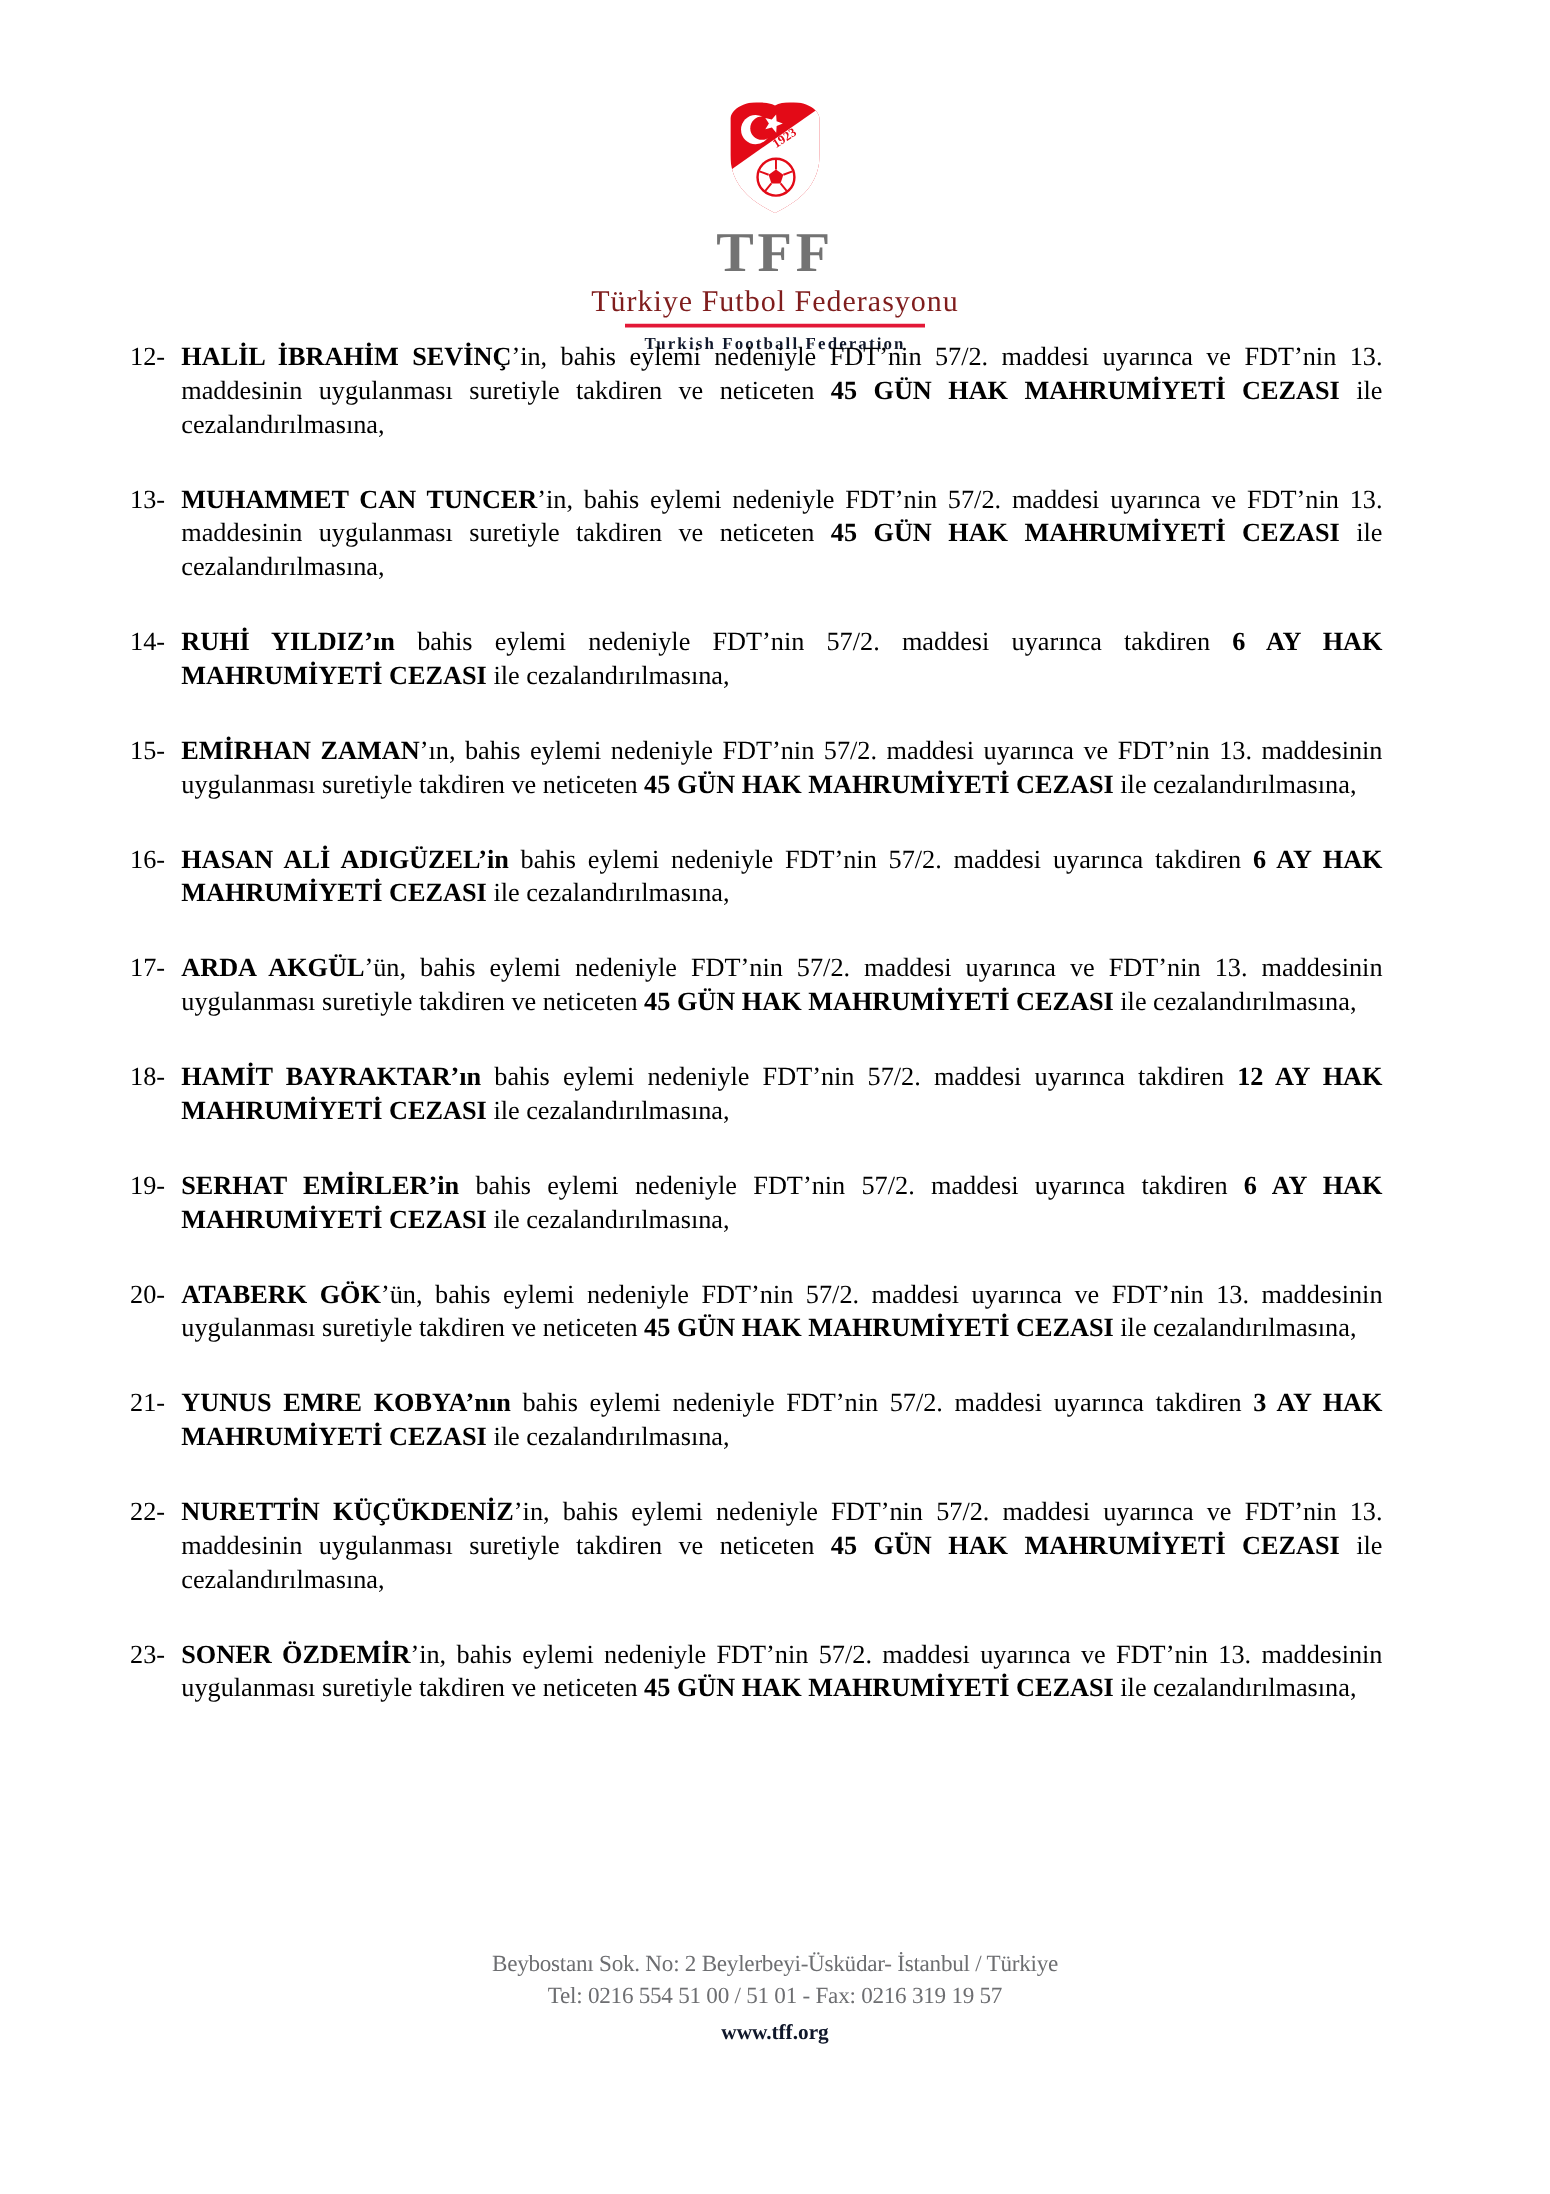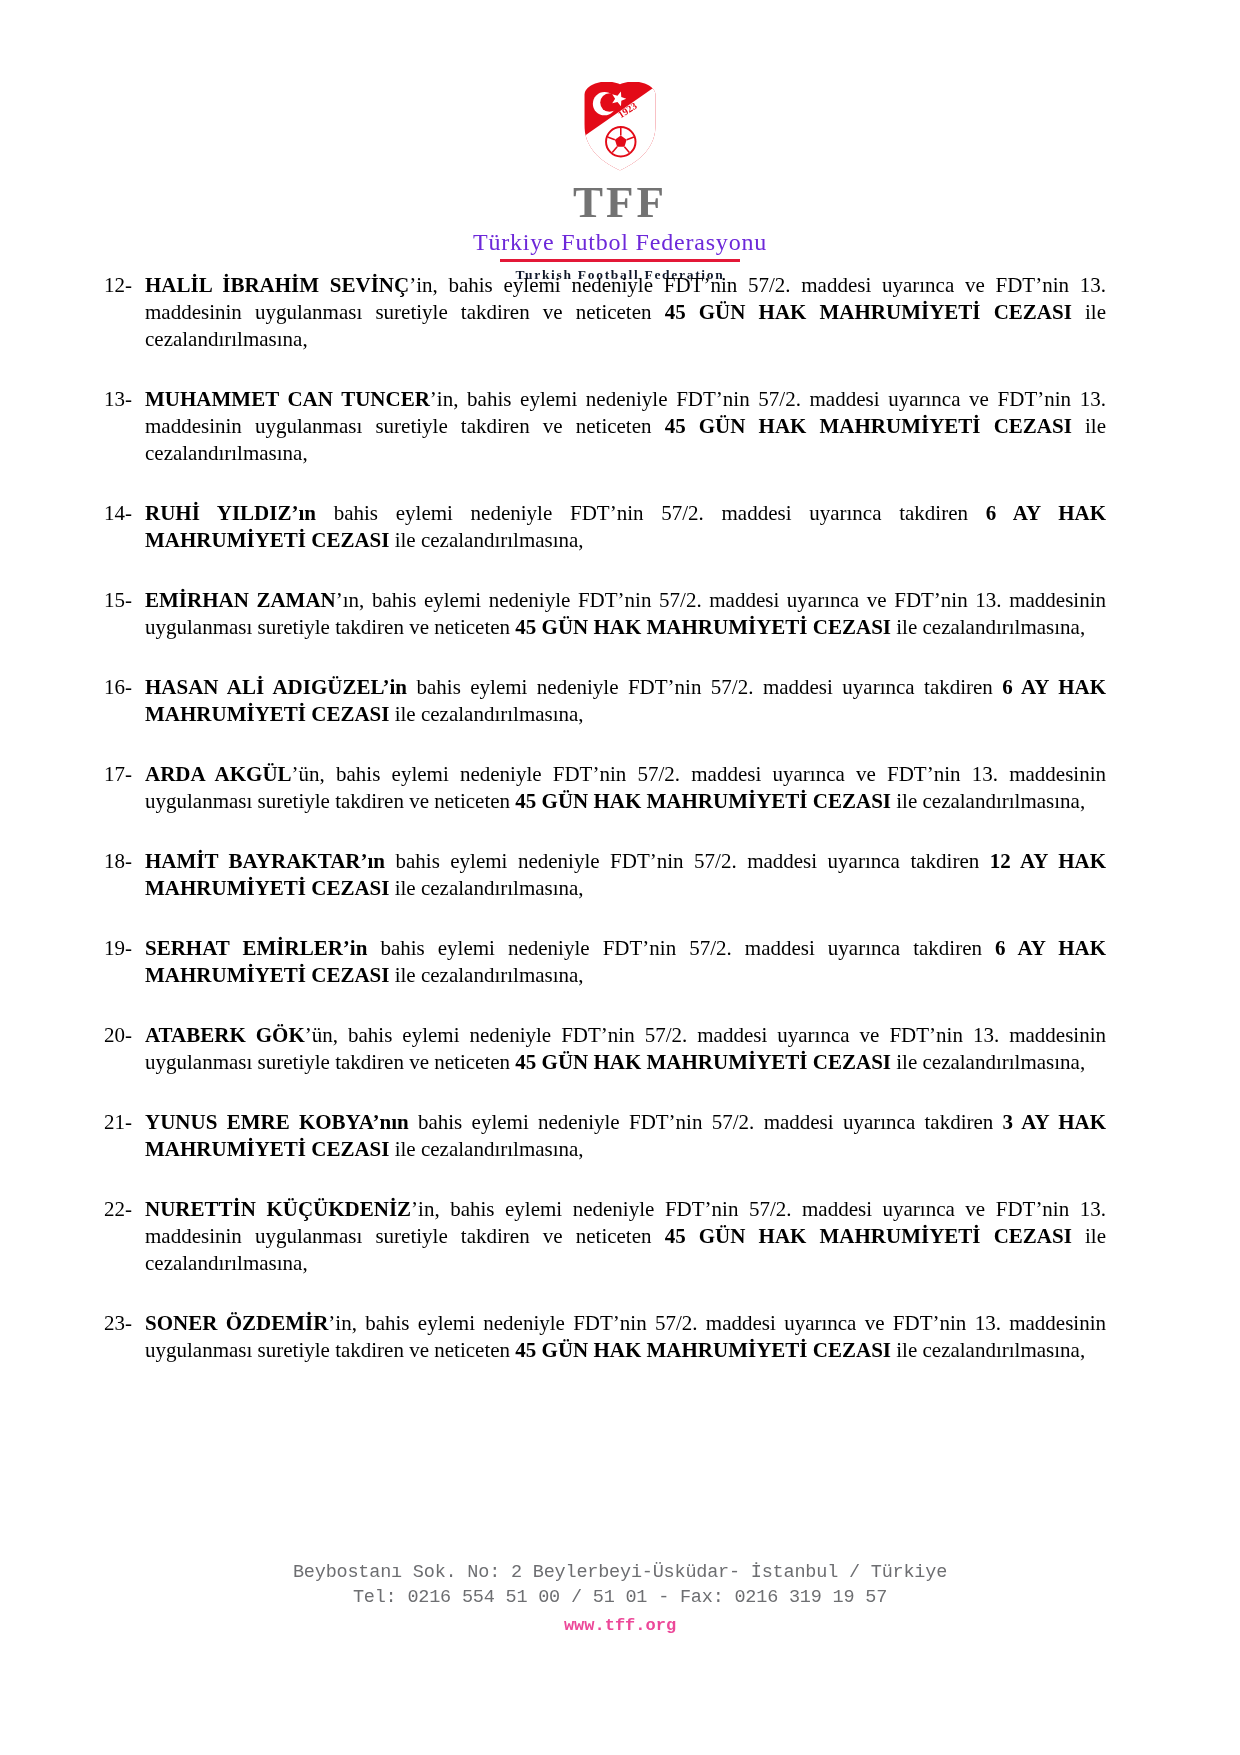--- a/index.html
+++ b/index.html
@@ -14,45 +14,45 @@
 
   
   .letterhead{position:absolute;top:82px;left:0;width:100%;text-align:center;}
   .crest{display:block;margin:0 auto;}
   .brand{
     font-family:"Liberation Serif",serif;
     font-weight:bold;font-size:45px;line-height:1;
     color:#737373;letter-spacing:3px;margin-top:8px;
   }
   .org-tr{
-    font-size:24px;color:#6d28d9;letter-spacing:0.8px;margin-top:5px;line-height:1.05;
+    font-size:24px;color:#7f1d1d;letter-spacing:0.8px;margin-top:5px;line-height:1.05;
   }
   .divider{width:240px;height:3px;background:#e31837;margin:4px auto 5px auto;}
   .org-en{
     font-size:13.5px;font-weight:bold;color:#0f172a;letter-spacing:1.7px;
   }
 
   
   .items{
     position:absolute;top:268px;left:104px;width:1006px;
     font-size:21px;line-height:27px;
   }
   .item{position:relative;padding-left:37px;text-align:justify;margin-bottom:33px;}
   .item .num{position:absolute;left:0;top:0;font-weight:normal;}
   .item p{margin:4px;}
   .item b{font-weight:bold;}
 
   
   .footer{
     position:absolute;top:1560px;left:0;width:100%;text-align:center;
-    font-family:Liberation Mono, monospace;
+    font-family:Liberation Serif, serif;
     color:#6d6e71;font-size:18.5px;line-height:25px;letter-spacing:-0.2px;
   }
   .footer .site{
-    color:#ec4899;font-weight:bold;font-size:17px;margin-top:3px;letter-spacing:0;
+    color:#0f172a;font-weight:bold;font-size:17px;margin-top:3px;letter-spacing:0;
   }
 </style>
 </head>
 <body>
 
 <div class="page">
 
   <header class="letterhead">
     <svg class="crest" width="78" height="90" viewBox="0 0 100 116" aria-hidden="true">
       <defs>

